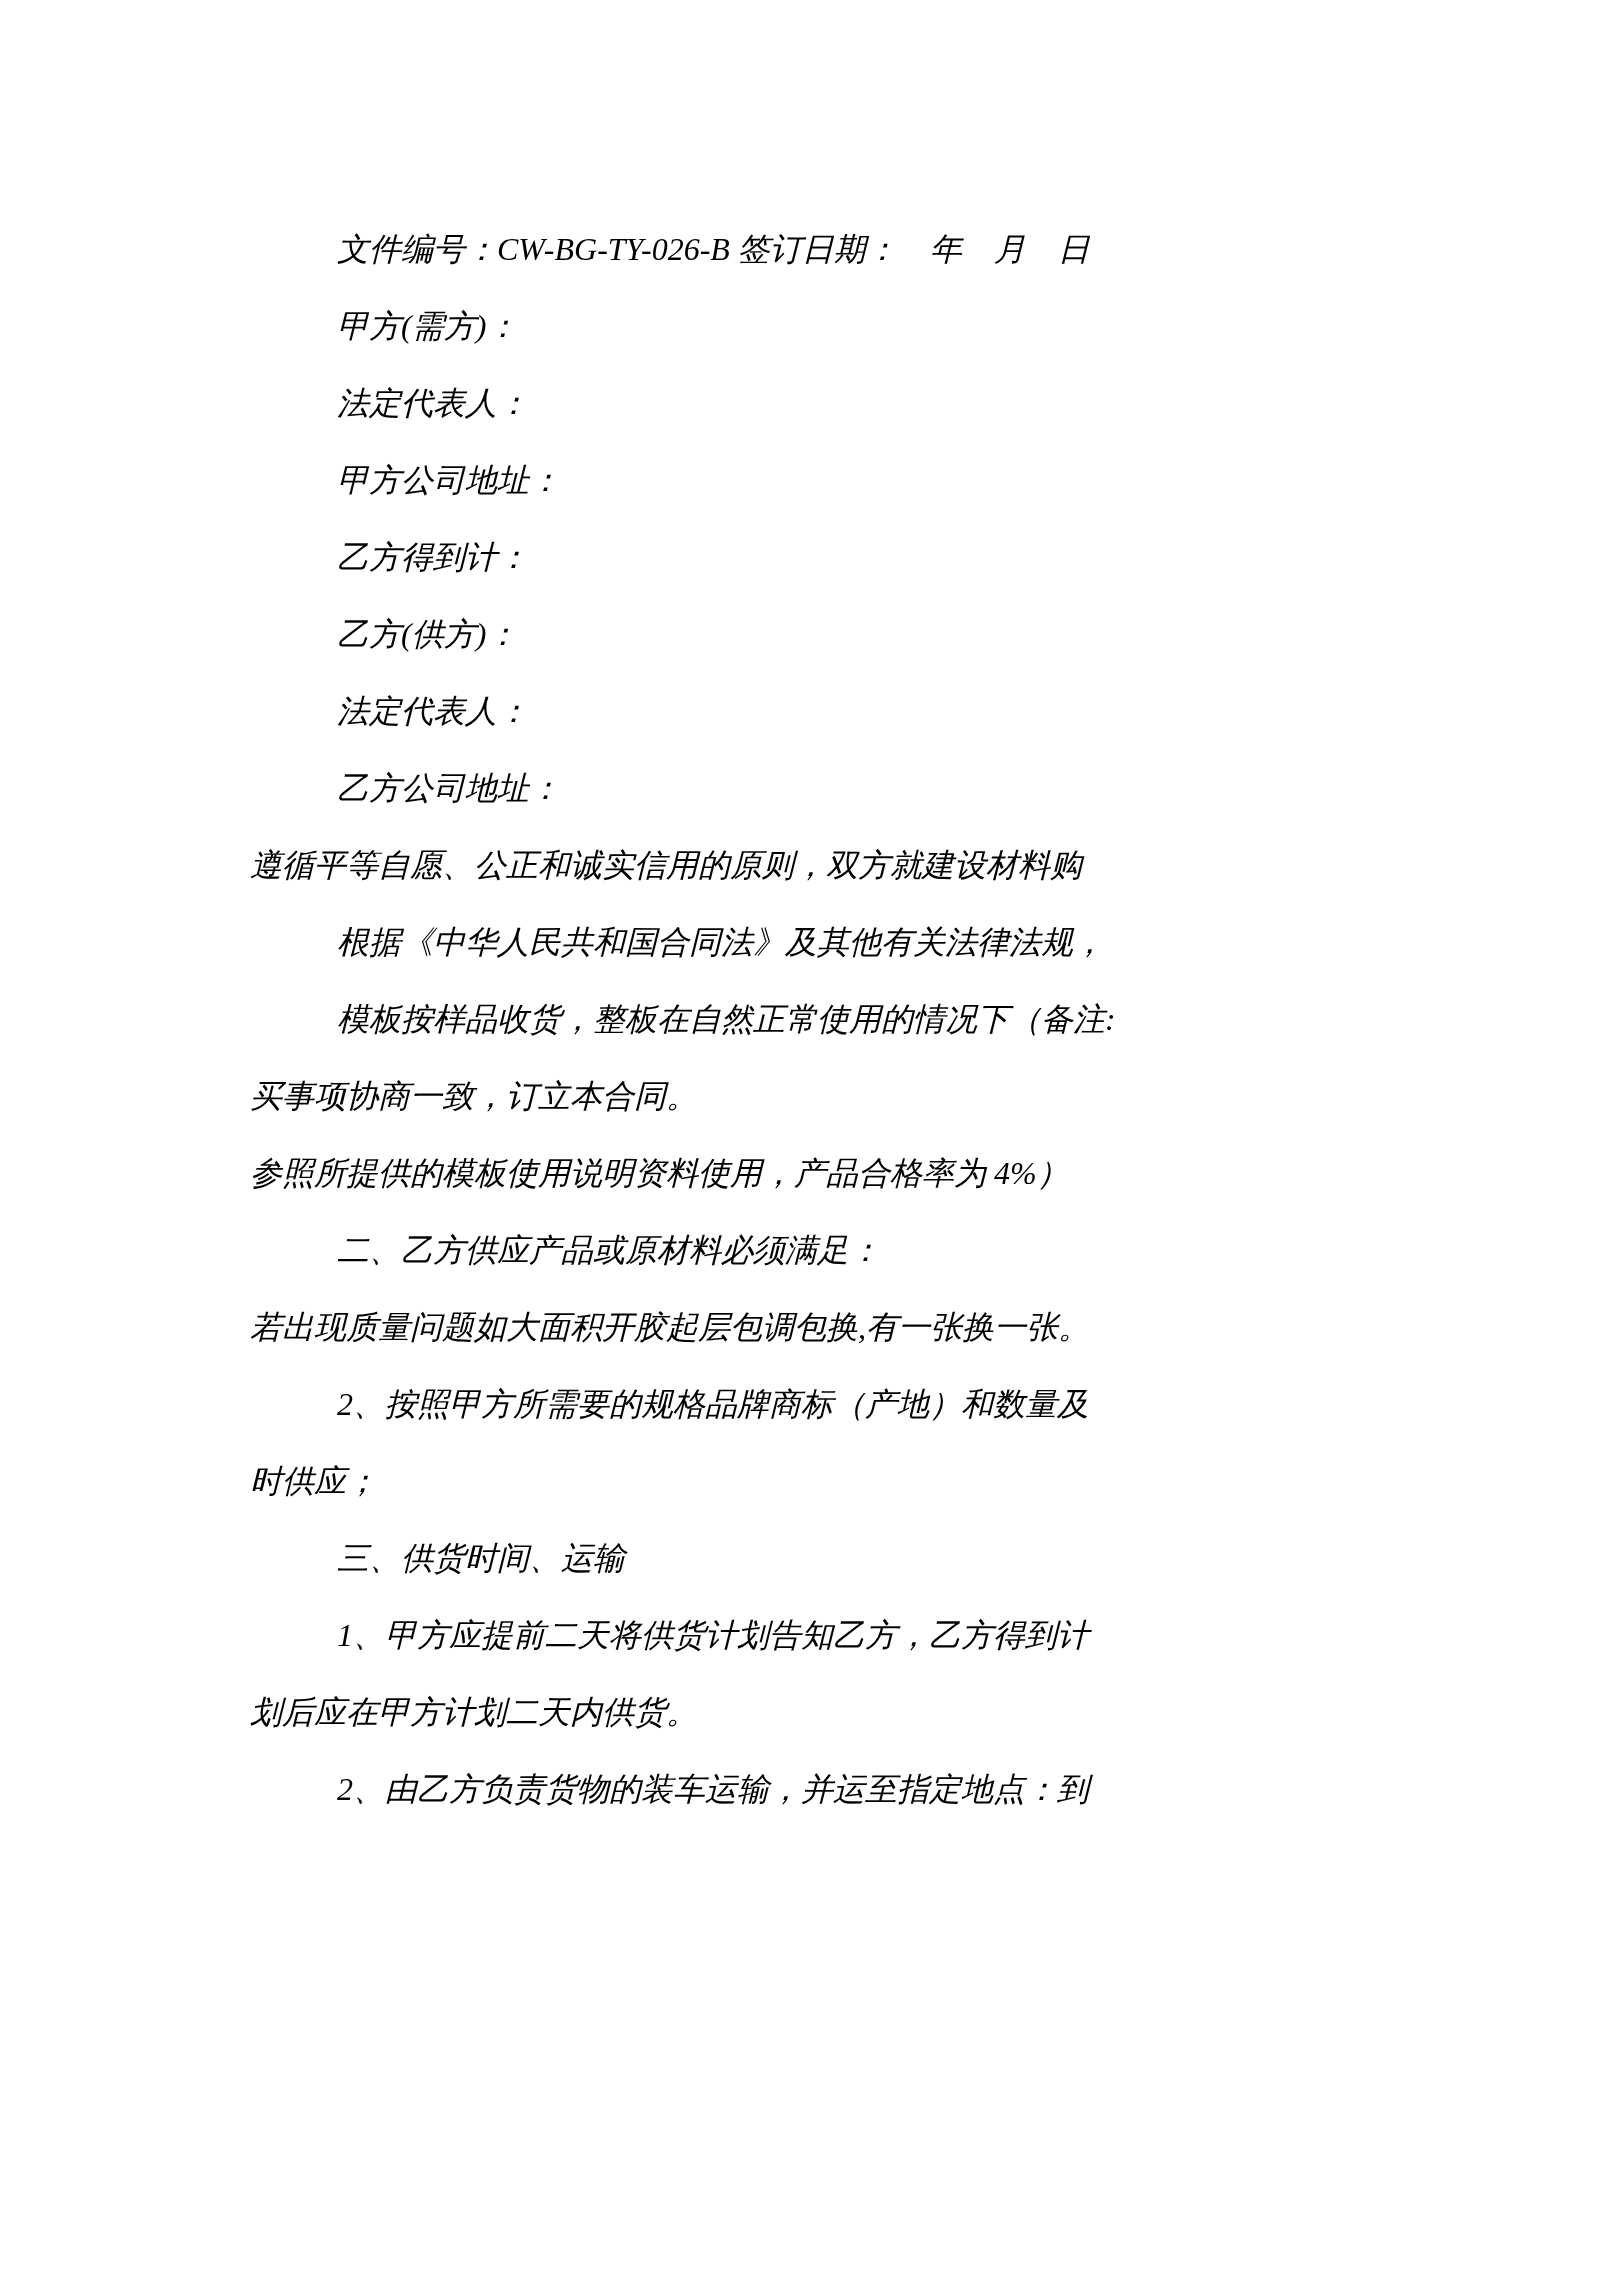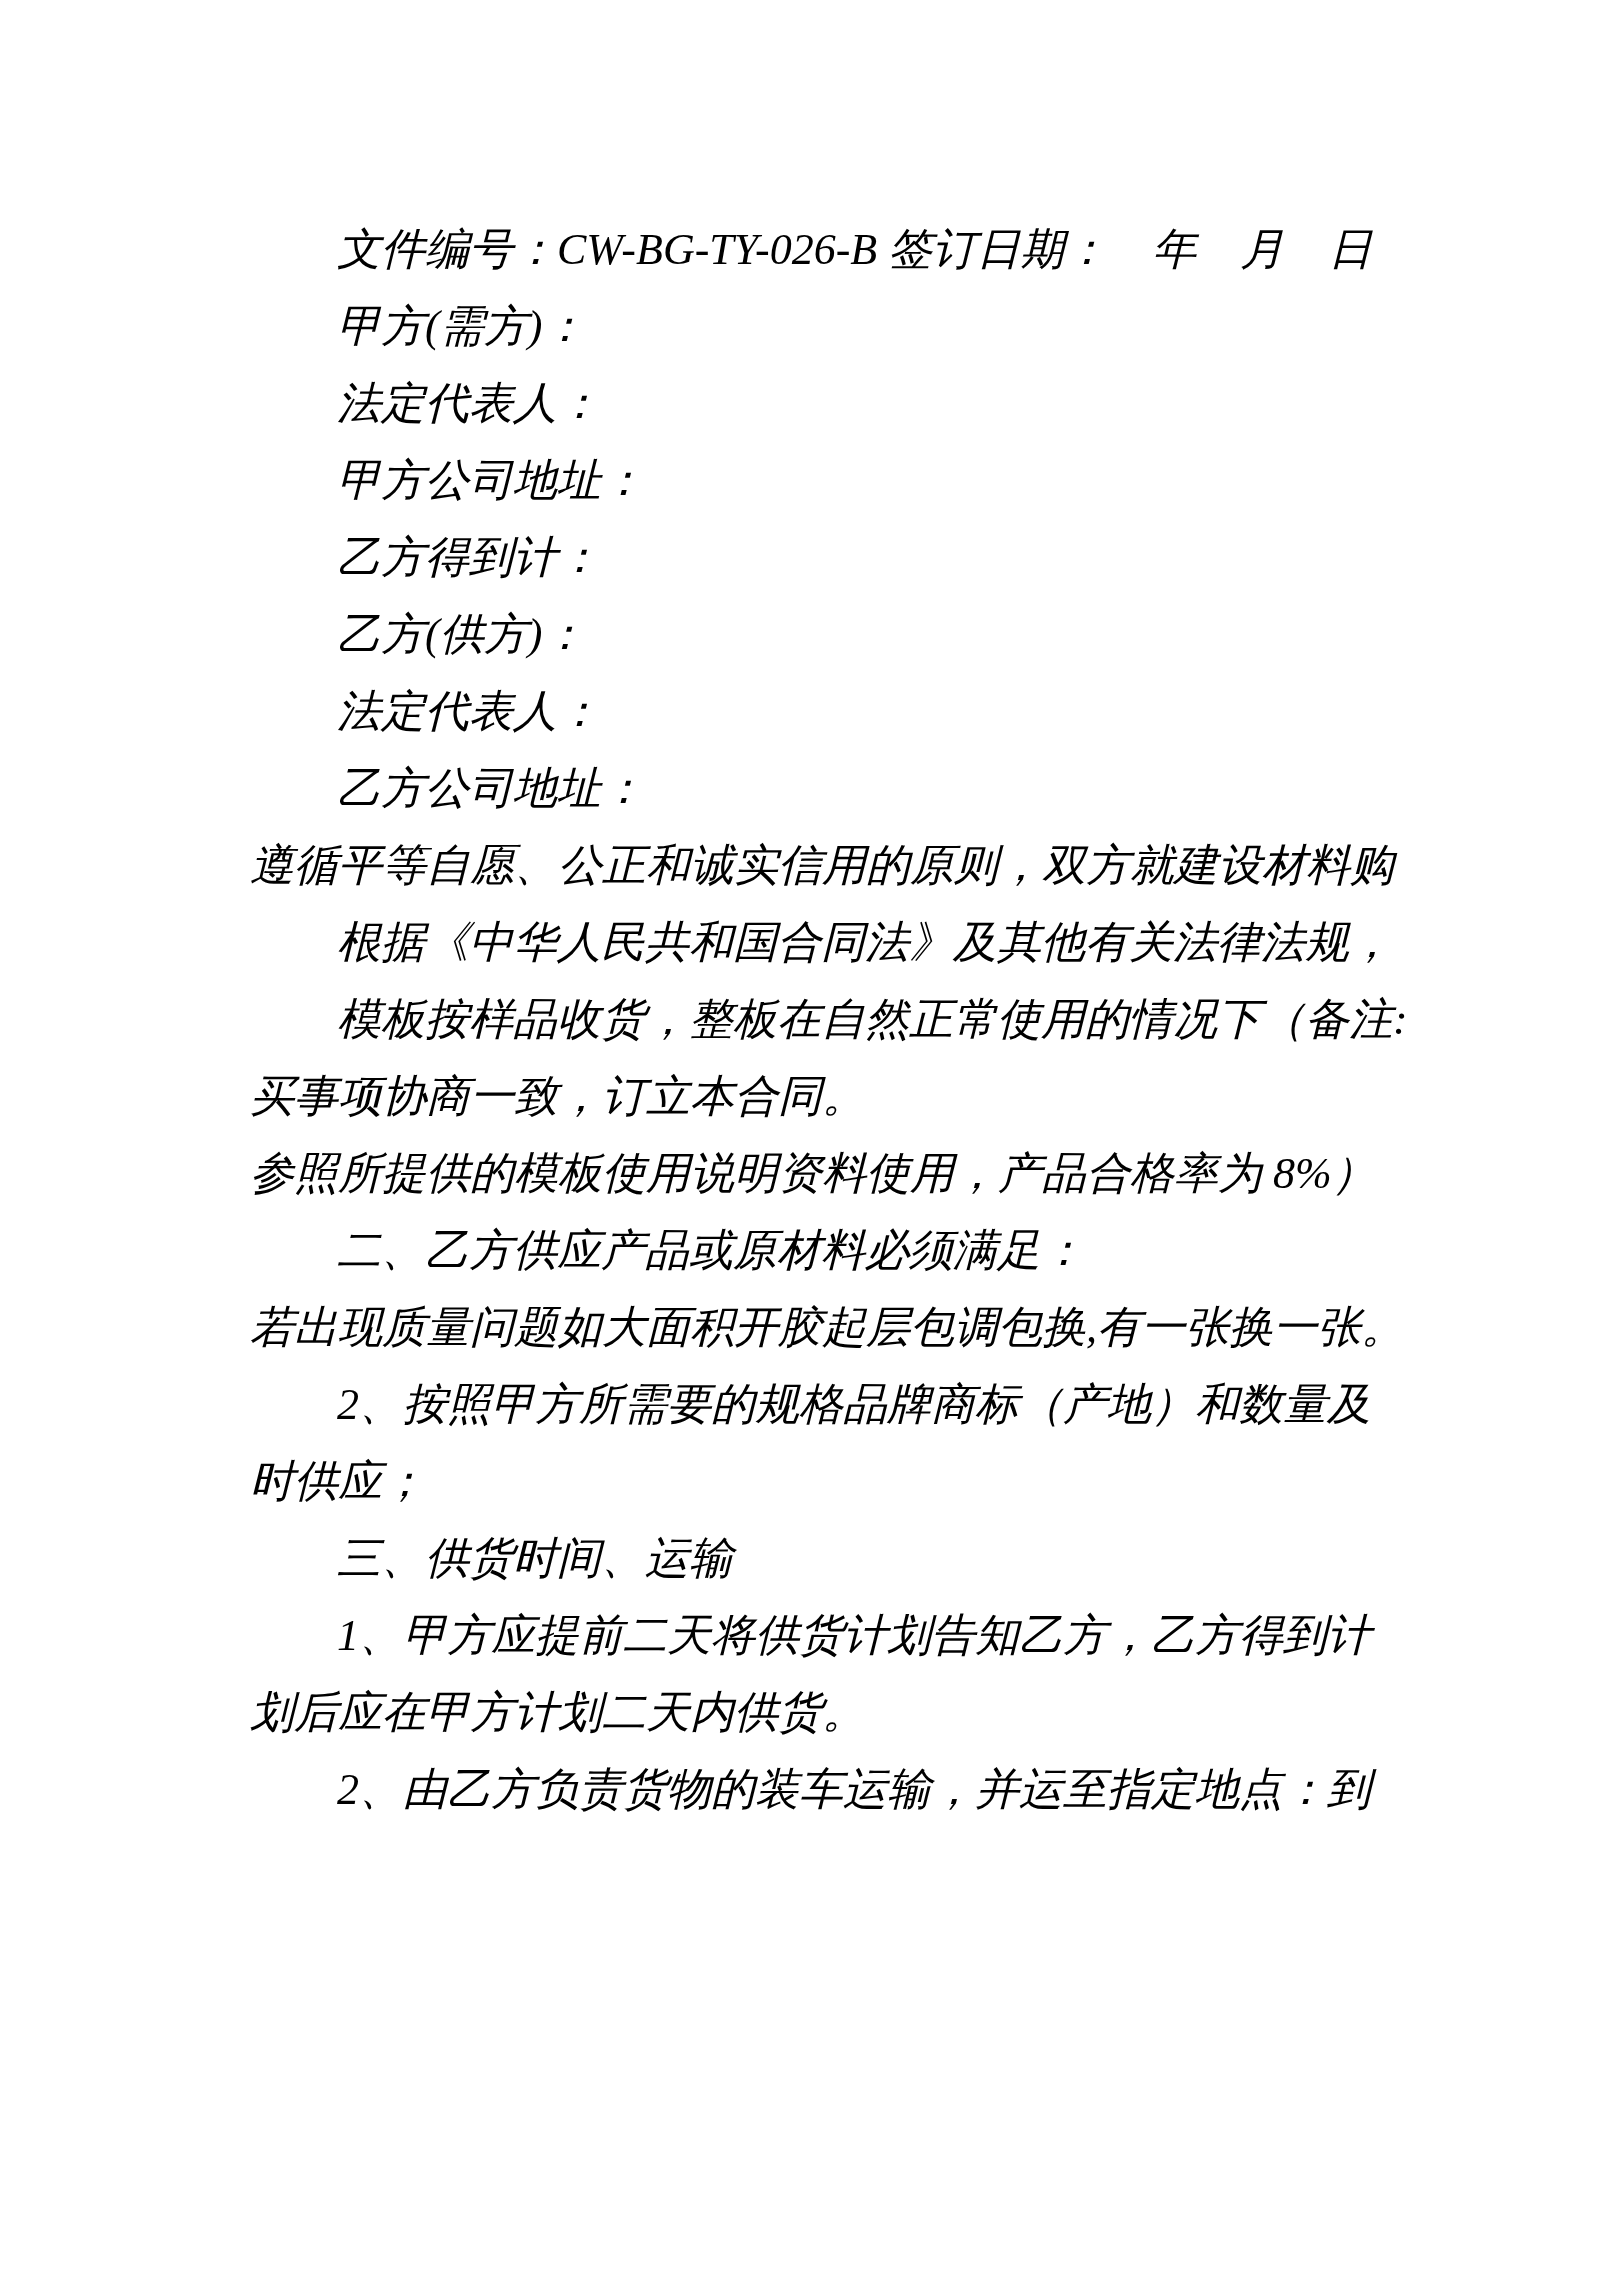--- a/index.html
+++ b/index.html
@@ -16,21 +16,21 @@
   }
   .doc {
     position: absolute;
     left: 250px;
     top: 211px;
     color: #000000;
   }
   .doc p.line {
     margin: 0;
     padding: 0;
-    font-size: 44px;
+    font-size: 32px;
     line-height: 77px;
     font-style: italic;
     white-space: pre;
     letter-spacing: 0;
   }
   .doc p.line.indent {
     text-indent: 87px; 
   }
 </style>
 </head>
@@ -43,21 +43,21 @@
       <p class="line indent">法定代表人：</p>
       <p class="line indent">甲方公司地址：</p>
       <p class="line indent">乙方得到计：</p>
       <p class="line indent">乙方(供方)：</p>
       <p class="line indent">法定代表人：</p>
       <p class="line indent">乙方公司地址：</p>
       <p class="line">遵循平等自愿、公正和诚实信用的原则，双方就建设材料购</p>
       <p class="line indent">根据《中华人民共和国合同法》及其他有关法律法规，</p>
       <p class="line indent">模板按样品收货，整板在自然正常使用的情况下（备注:</p>
       <p class="line">买事项协商一致，订立本合同。</p>
-      <p class="line">参照所提供的模板使用说明资料使用，产品合格率为 8%）</p>
+      <p class="line">参照所提供的模板使用说明资料使用，产品合格率为 4%）</p>
       <p class="line indent">二、乙方供应产品或原材料必须满足：</p>
       <p class="line">若出现质量问题如大面积开胶起层包调包换,有一张换一张。</p>
       <p class="line indent">2、按照甲方所需要的规格品牌商标（产地）和数量及</p>
       <p class="line">时供应；</p>
       <p class="line indent">三、供货时间、运输</p>
       <p class="line indent">1、甲方应提前二天将供货计划告知乙方，乙方得到计</p>
       <p class="line">划后应在甲方计划二天内供货。</p>
       <p class="line indent">2、由乙方负责货物的装车运输，并运至指定地点：到</p>
     </main>
 </div>

